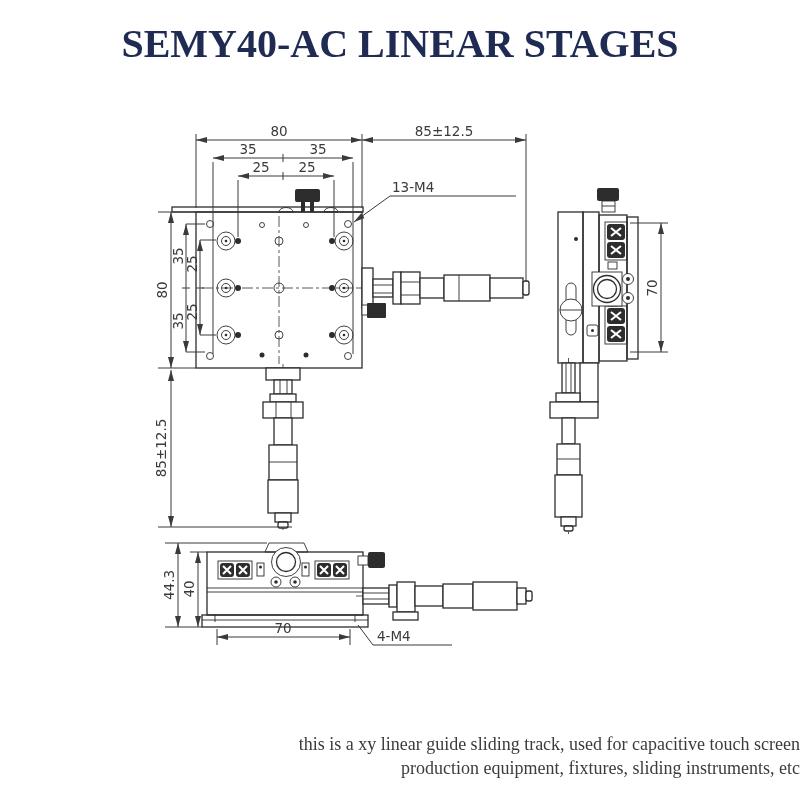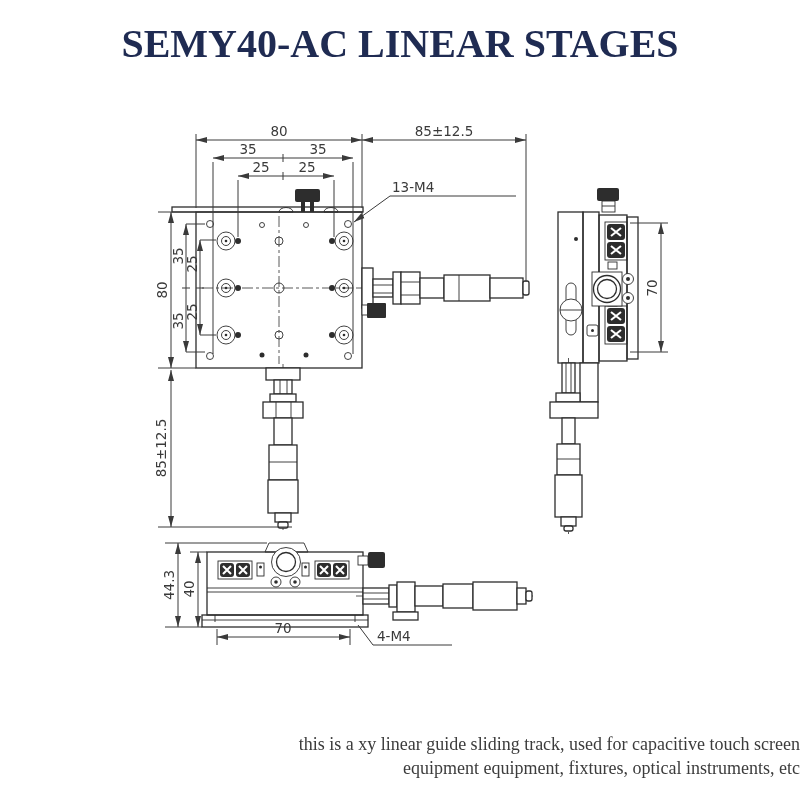--- a/index.html
+++ b/index.html
@@ -368,14 +368,14 @@
         <line class="dim" x1="373" y1="527" x2="452" y2="527"></line>
         <line class="dim" x1="373" y1="527" x2="358" y2="507"></line>
         <text class="dimtxt" x="377" y="523" text-anchor="start">4-M4</text>
       </g>
     </g>
   </g>
 </svg>
 
 <div class="desc">
   <div>this is a xy linear guide sliding track, used for capacitive touch screen</div>
-  <div>equipment equipment, fixtures, optical instruments, etc</div>
+  <div>production equipment, fixtures, sliding instruments, etc</div>
 </div>
 
 </body></html>

